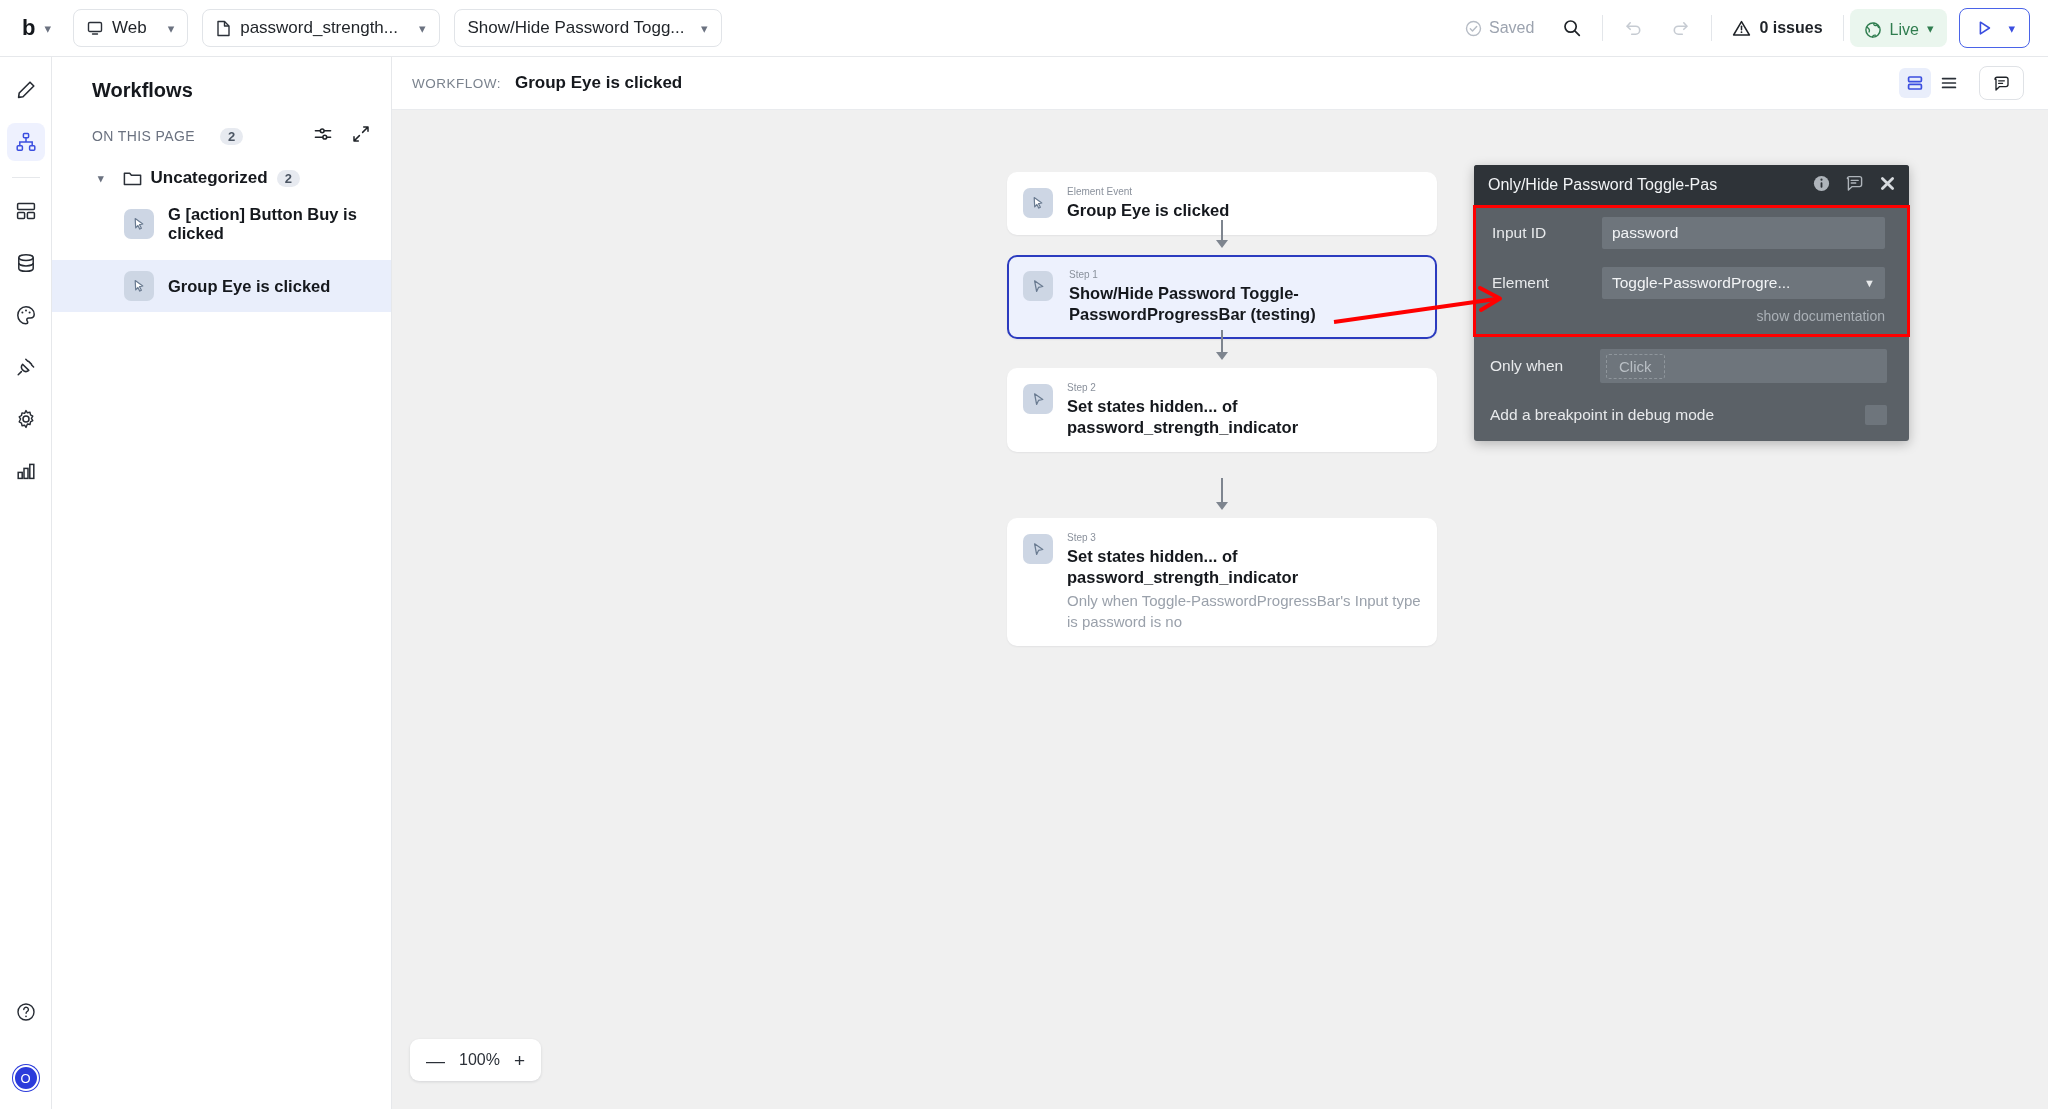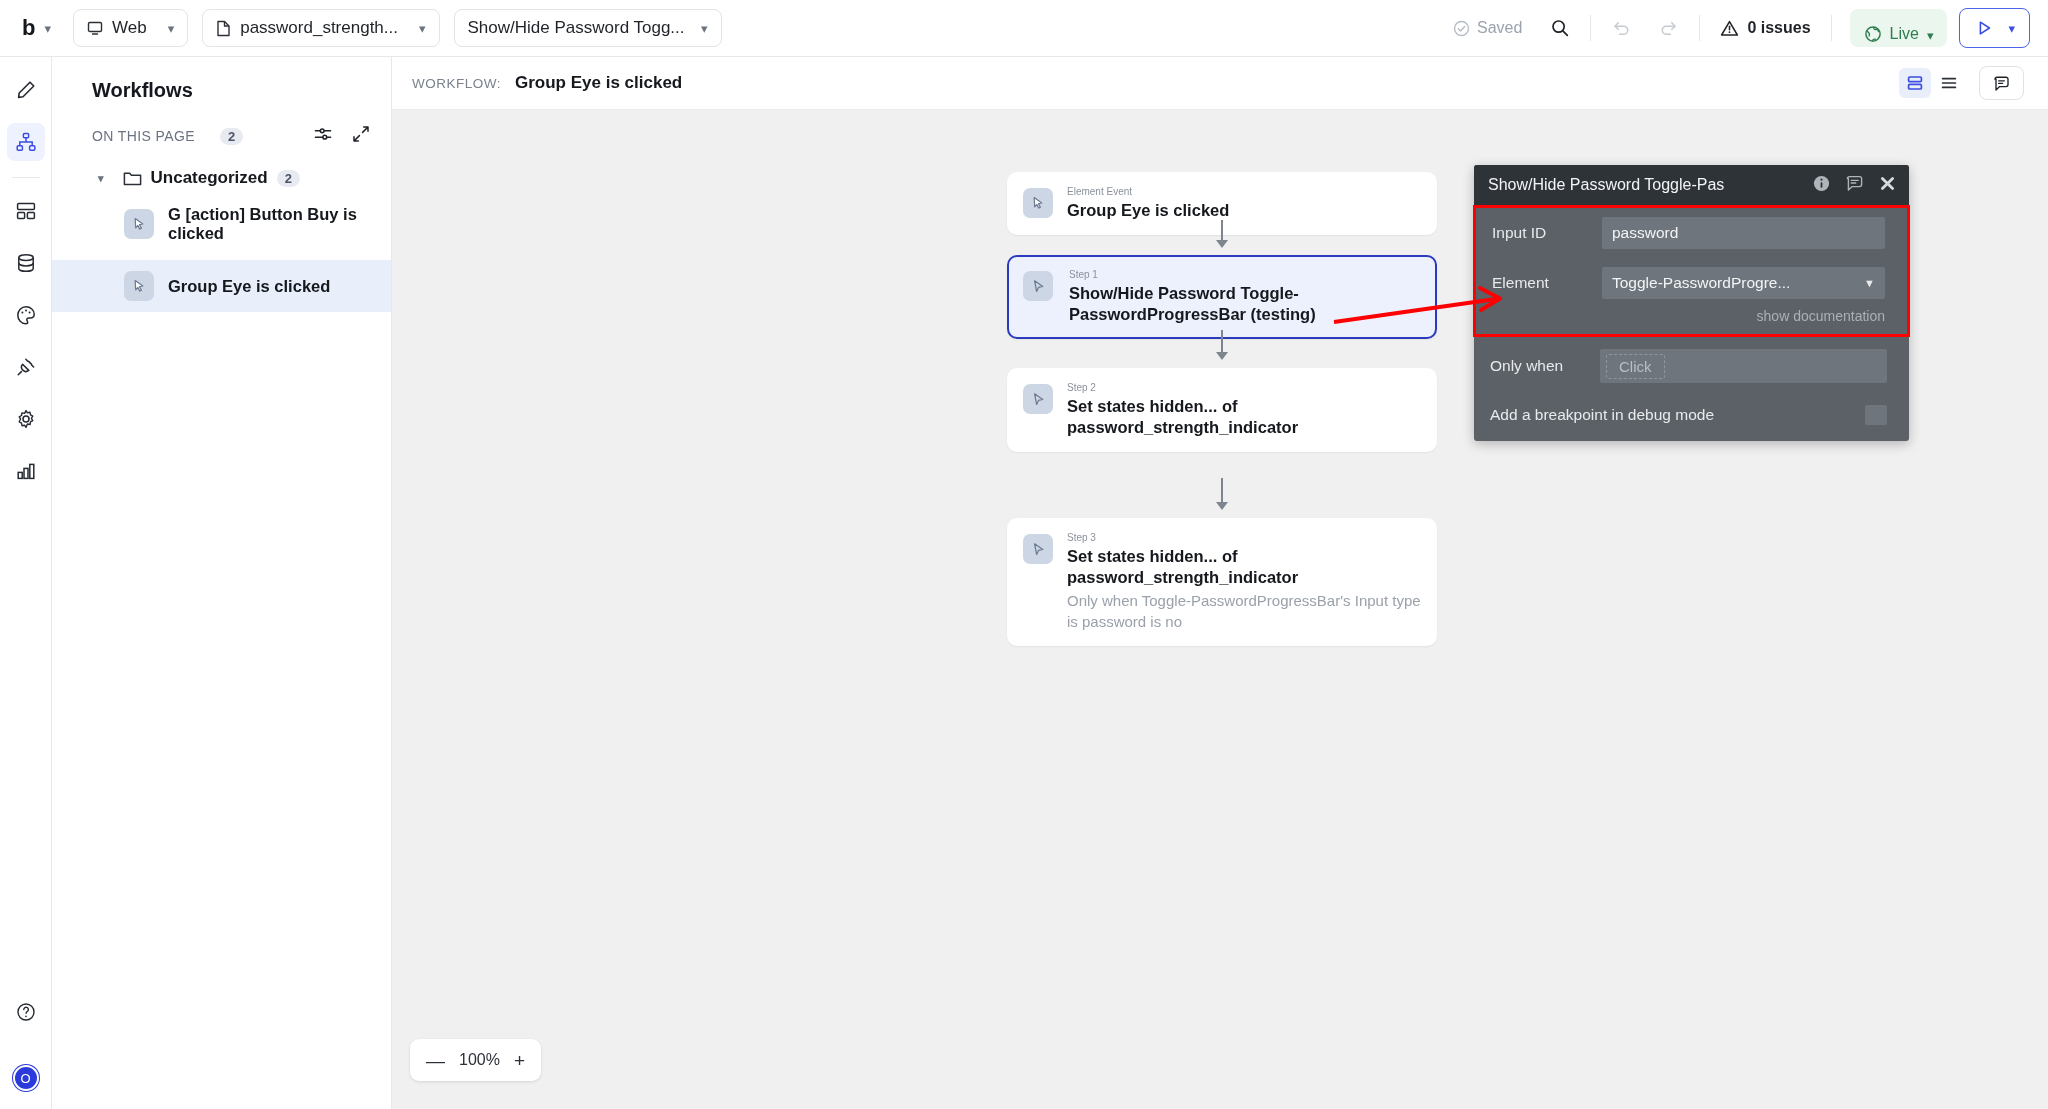--- a/index.html
+++ b/index.html
@@ -38,23 +38,23 @@
   .pill-wf .chev { margin-left: auto; }
 
   .topbar-right {
     margin-left: auto; display: flex; align-items: center; gap: 0; padding-right: 18px;
   }
   .tb-item { display: flex; align-items: center; gap: 7px; padding: 0 14px; height: 40px; }
   .saved-txt { color: #9ca3af; font-size: 16px; }
   .divider-v { width: 1px; height: 26px; background: #e3e6ea; margin: 0 6px; }
   .issues { display: flex; align-items: center; gap: 8px; font-size: 16px; font-weight: 700; color: #1f2328; padding: 0 14px; text-align: center;}
   .live-btn {
-    display: flex; align-items: flex-end; gap: 8px;
+    display: flex; align-items: flex-start; gap: 8px;
     background: #eaf6ee; color: #2f7d4f; border-radius: 8px;
-    height: 38px; padding: 4px 14px; font-size: 16px; margin-left: 12px;
+    height: 38px; padding: 12px 14px; font-size: 16px; margin-left: 0;
   }
   .run-btn {
     display: flex; align-items: center; gap: 14px;
     border: 1px solid #4a63e8; border-radius: 8px;
     height: 40px; padding: 0 14px; margin-left: 12px; color: #3b4ee0;
   }
 
   
   .rail {
     position: absolute; top: 57px; left: 0; width: 52px; height: 1052px;
@@ -511,21 +511,21 @@
     </div>
   </div>
 
   <svg class="red-arrow" style="left:1330px; top:280px;" width="190" height="60" viewBox="0 0 190 60">
     <path d="M4 42 L166 19" stroke="#ff0000" stroke-width="4" fill="none"></path>
     <path d="M150 8 L170 18.5 L151 30" stroke="#ff0000" stroke-width="4" fill="none" stroke-linejoin="round" stroke-linecap="round"></path>
   </svg>
 
   <div class="props">
     <div class="props-head">
-      <span class="props-title">Show/Hide Password Toggle-Pas</span>
+      <span class="props-title">Only/Hide Password Toggle-Pas</span>
       <span class="props-head-icons">
         <span>
           <svg width="19" height="19" viewBox="0 0 19 19">
             <circle cx="9.5" cy="9.5" r="7.6" fill="#aeb4ba"></circle>
             <rect x="8.6" y="8.2" width="1.8" height="5.6" rx=".8" fill="#2e3338"></rect>
             <circle cx="9.5" cy="5.7" r="1.1" fill="#2e3338"></circle>
           </svg>
         </span>
         <span>
           <svg width="19" height="19" viewBox="0 0 19 19">

